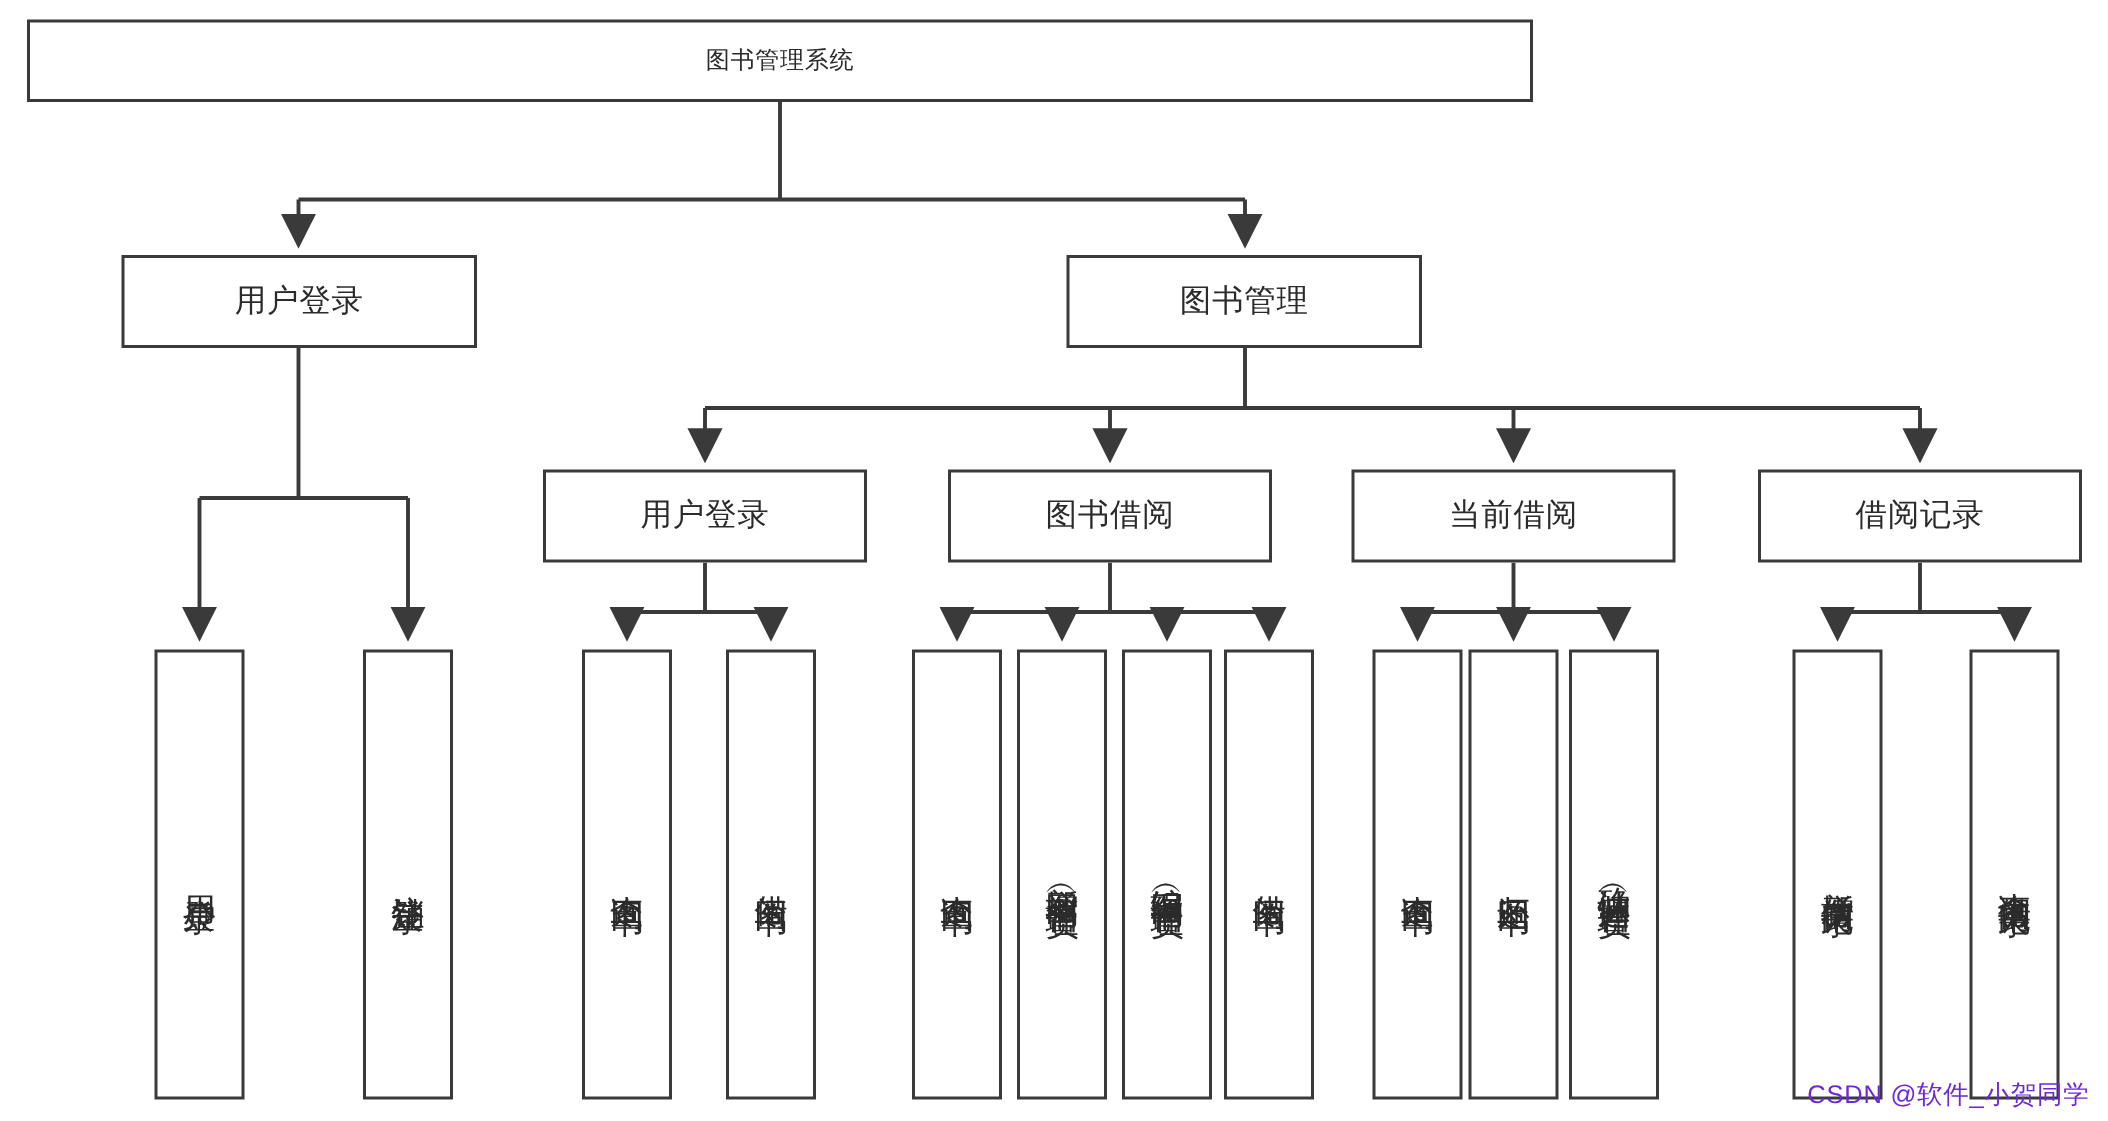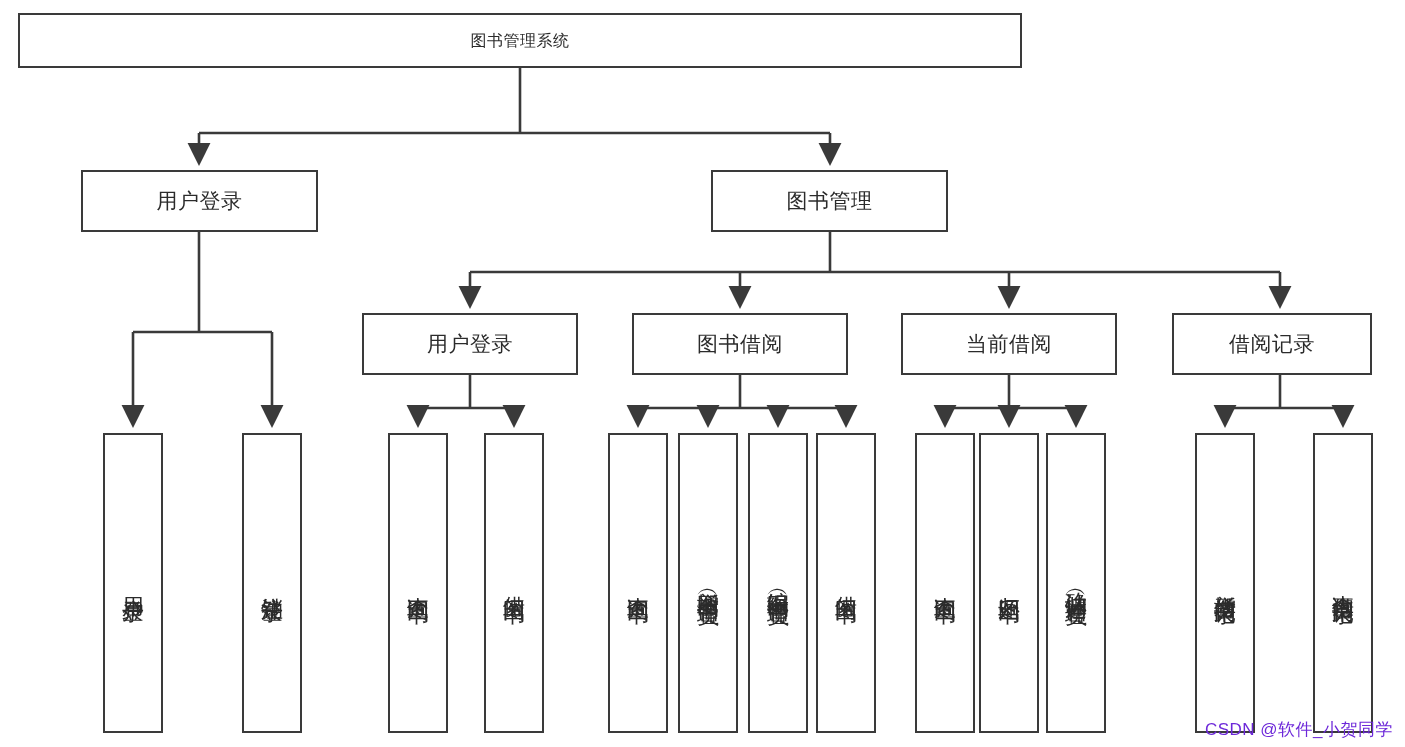--- a/index.html
+++ b/index.html
@@ -143,21 +143,21 @@
   </div>
 
   <div class="node-box" style="left:901px; top:313px; width:216px; height:62px;">
     <span class="node-label">当前借阅</span>
   </div>
 
   <div class="node-box" style="left:632px; top:313px; width:216px; height:62px;">
     <span class="node-label">图书借阅</span>
   </div>
 
-  <div class="node-box" style="left:1172px; top:313px; width:200px; height:62px;align-items:center;">
+  <div class="node-box" style="left:1172px; top:313px; width:216px; height:62px;align-items:center;">
     <span class="node-label">借阅记录</span>
   </div>
 
   <div class="node-box vertical" style="left:103px; top:433px; width:60px; height:300px;">
     <span class="node-label">用户登录</span>
   </div>
 
   <div class="node-box vertical" style="left:242px; top:433px; width:60px; height:300px;">
     <span class="node-label">注销登录</span>
   </div>

